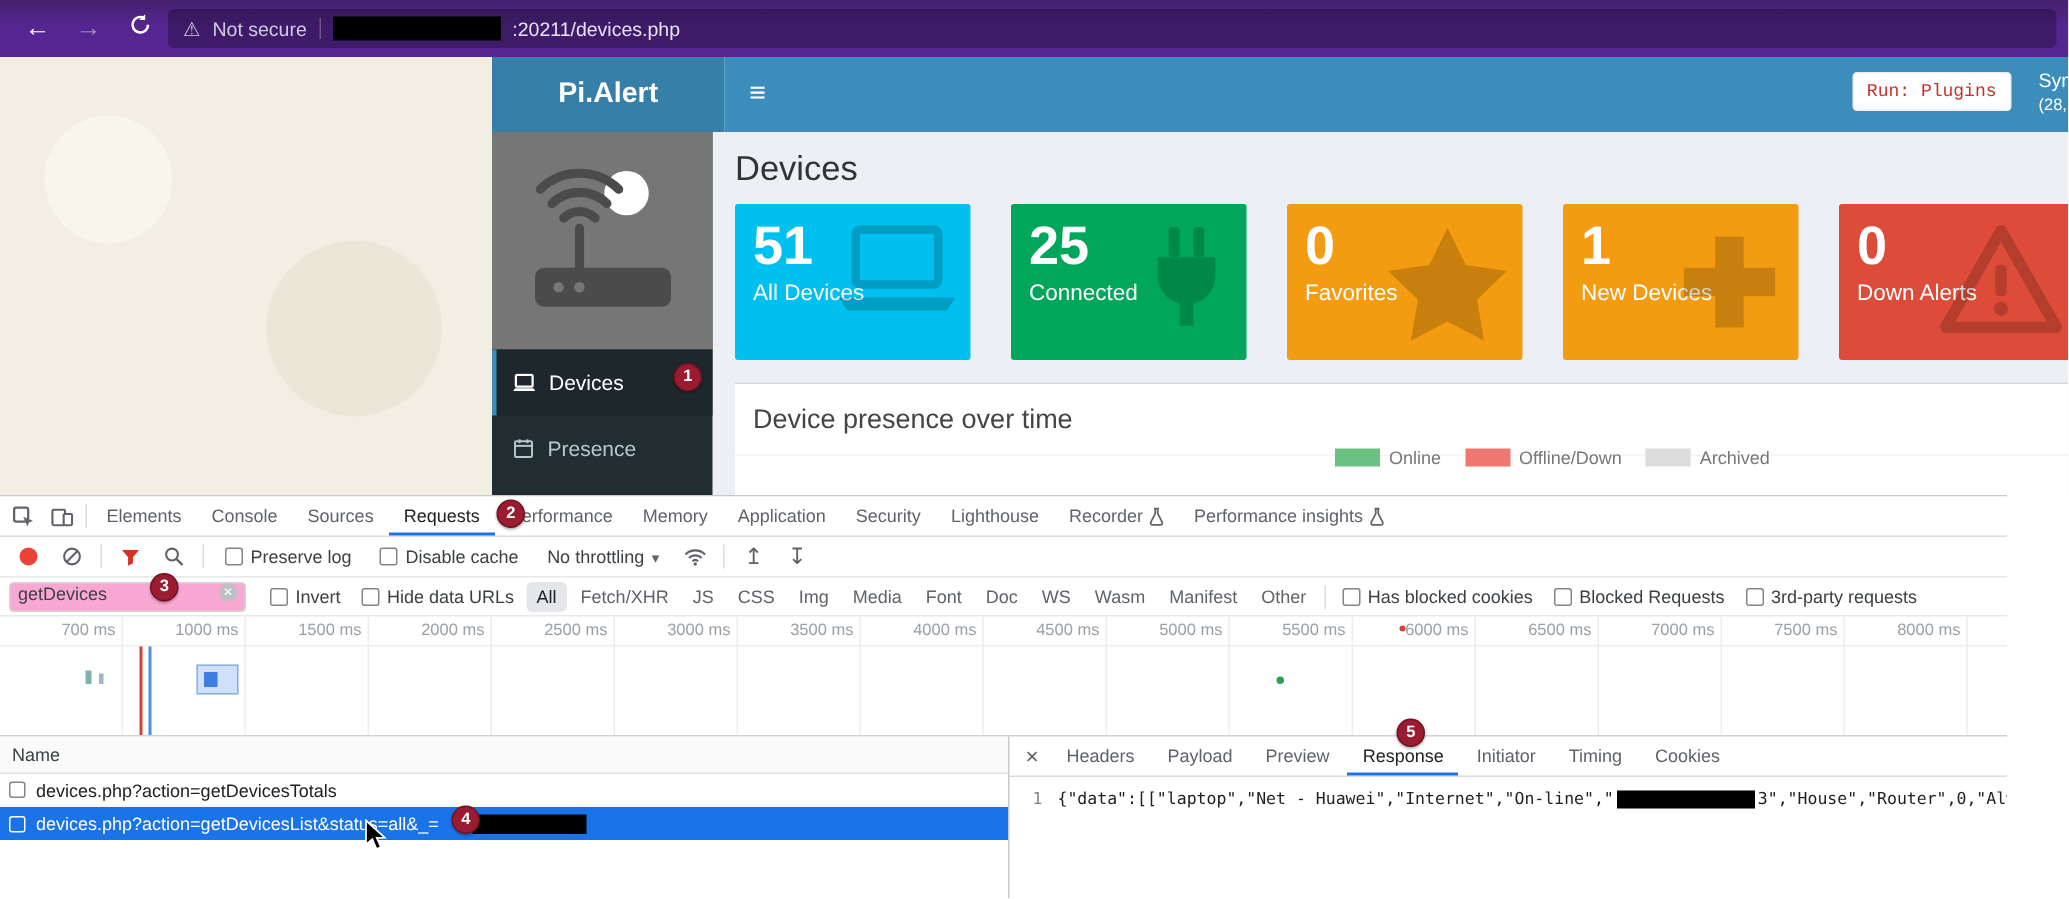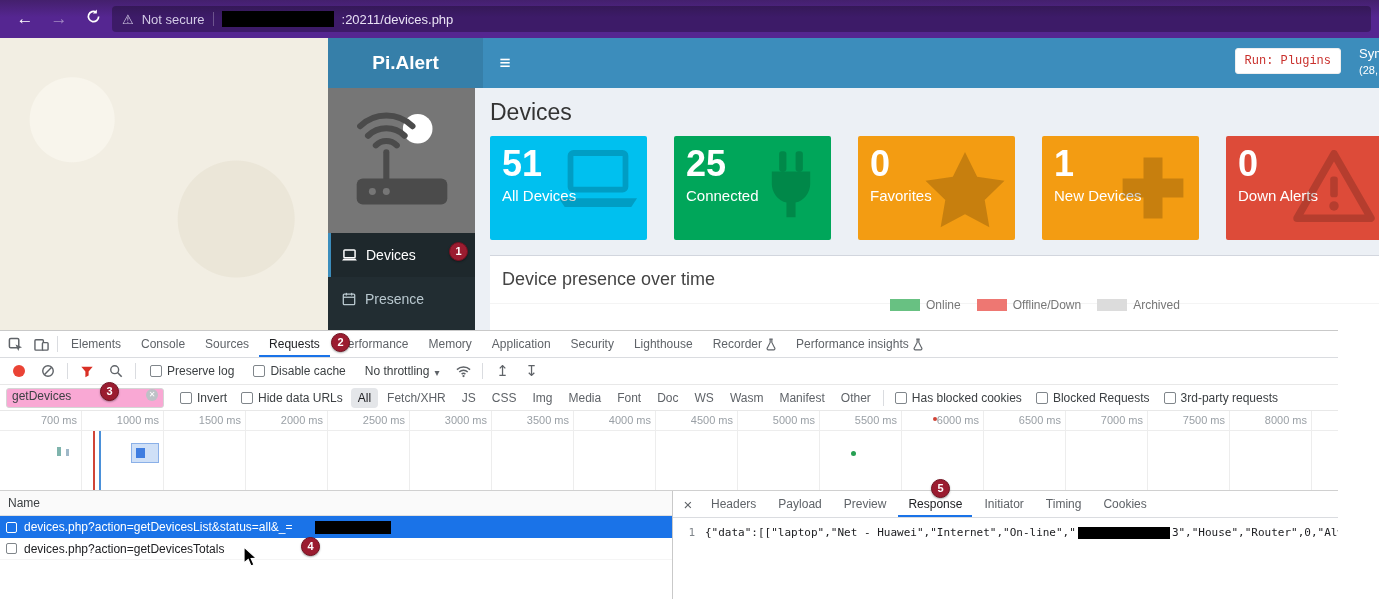--- a/index.html
+++ b/index.html
@@ -428,28 +428,28 @@
       <div class="wm" style="left:136px;top:37px;width:9px;height:10px;background:#3f7de0"></div>
       <div class="wm" style="left:57px;top:36px;width:4px;height:9px;background:#7fb4ad"></div>
       <div class="wm" style="left:66px;top:38px;width:3px;height:7px;background:#9fb8c8"></div>
       <div class="wm" style="left:851px;top:40px;width:5px;height:5px;border-radius:50%;background:#27a053"></div>
       <div class="wm" style="left:933px;top:6px;width:4px;height:4px;border-radius:50%;background:#d04437"></div>
     </div>
 
     <div class="dt-bottom">
       <div class="dt-left">
         <div class="name-hd">Name</div>
+        <div class="req-row">
+          <span class="cb"></span>
+          <span>devices.php?action=getDevicesTotals</span>
+        </div>
         <div class="req-row sel">
           <span class="cb"></span>
           <span>devices.php?action=getDevicesList&amp;status=all&amp;_=</span>
           <span class="redact req-redact"></span>
-        </div>
-        <div class="req-row">
-          <span class="cb"></span>
-          <span>devices.php?action=getDevicesTotals</span>
         </div>
       </div>
       <div class="dt-right">
         <div class="resp-tabs">
           <span class="resp-x">×</span>
           <span class="resp-tab">Headers</span>
           <span class="resp-tab">Payload</span>
           <span class="resp-tab">Preview</span>
           <span class="resp-tab active">Response</span>
           <span class="resp-tab">Initiator</span>

